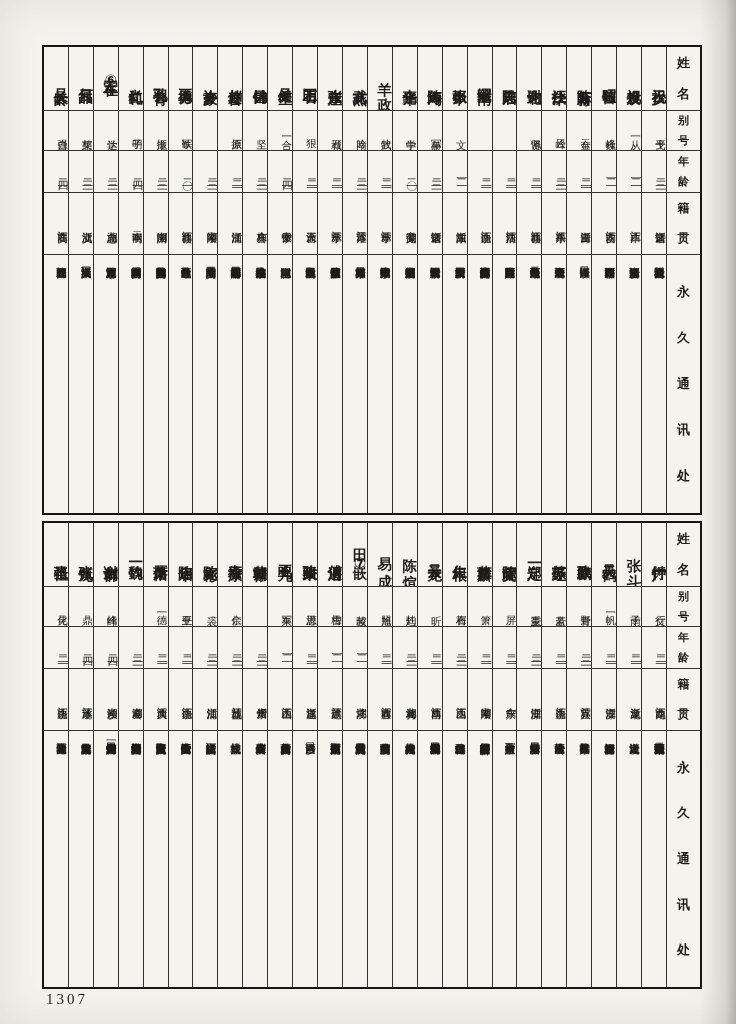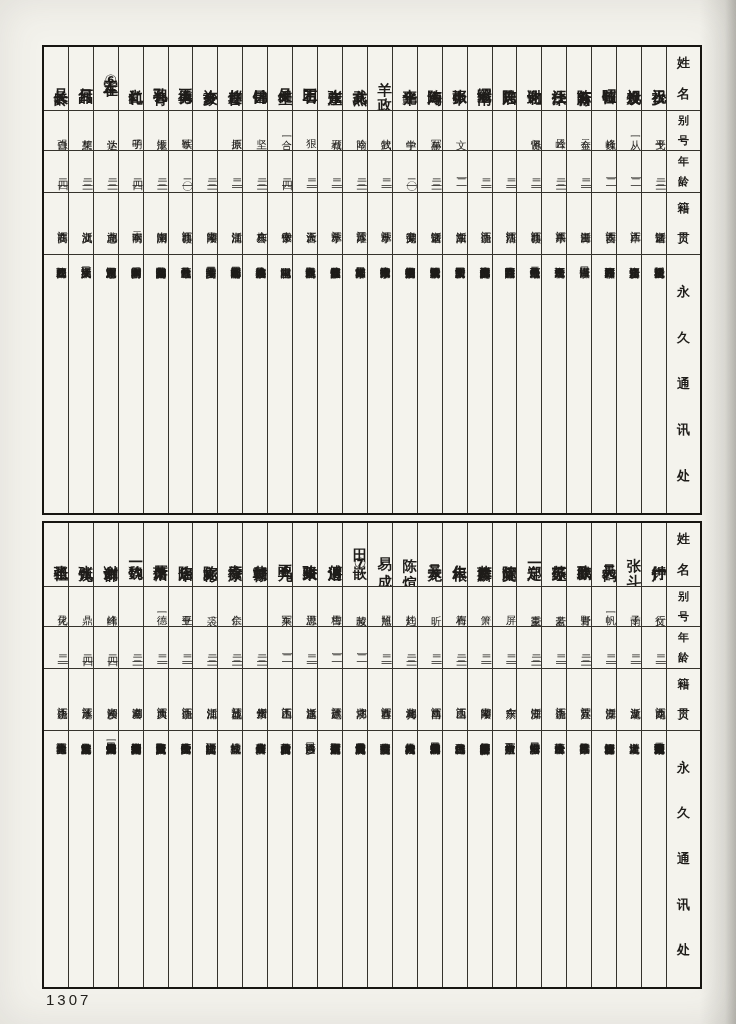--- a/index.html
+++ b/index.html
@@ -50,21 +50,21 @@
     border-bottom:1px solid #35322c;box-sizing:border-box;
   }
   .hcell span{display:block;}
   .hcell.h-name{height:64px;font-size:13px;}
   .hcell.h-alias{height:40px;font-size:11px;}
   .hcell.h-age{height:42px;font-size:11px;}
   .hcell.h-native{height:62px;font-size:12px;}
   .hcell.h-addr{flex:1;font-size:13px;border-bottom:none;padding:14px 0;}
   .page-number{
     position:absolute;left:46px;top:991px;
-    font-family:Liberation Sans, sans-serif;
+    font-family:Liberation Serif, serif;
     font-size:15px;letter-spacing:3px;color:#22201c;
   }
 </style>
 </head>
 <body>
 
 <div class="page">
   <div class="reg-table" id="table-top">
   <div class="col header">
     <div class="hcell h-name">

